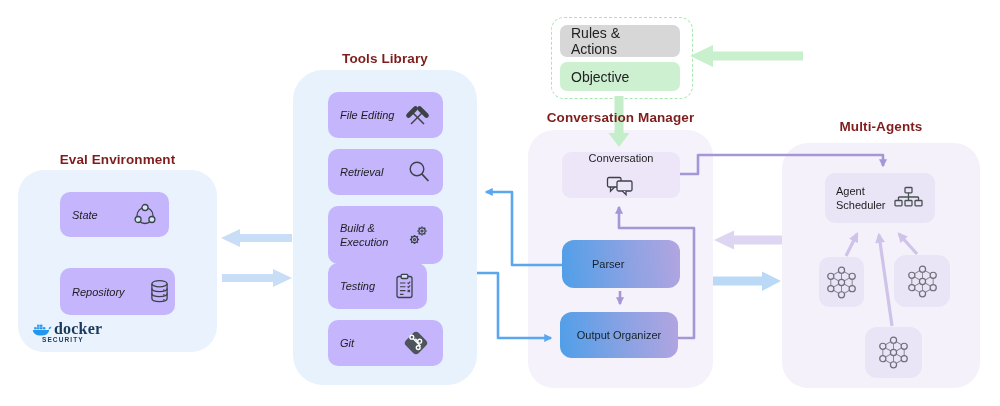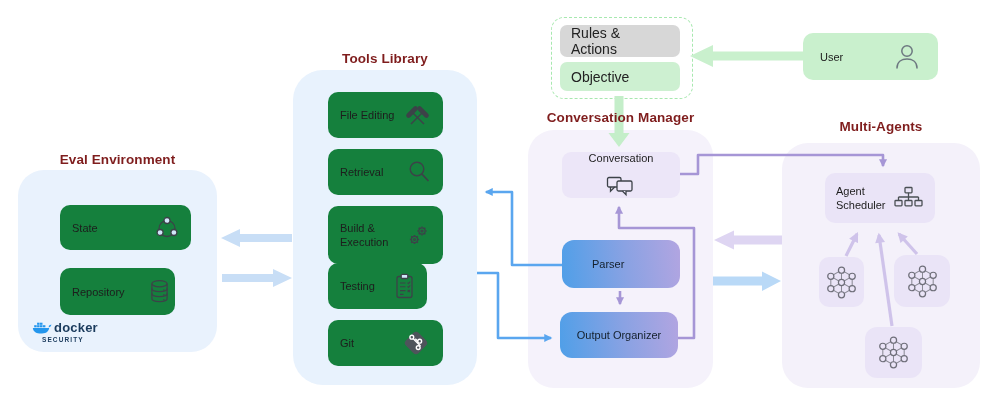--- a/index.html
+++ b/index.html
@@ -11,36 +11,36 @@
     position:absolute;font-weight:700;font-size:13.5px;color:#7f1d1d;
     text-align:center;z-index:4;letter-spacing:.1px;
   }
   .container{position:absolute;z-index:1;}
   .c-blue{background:#e9f2fd;border-radius:26px;}
   .c-lav{background:#f5f2fb;border-radius:26px;}
   .node{
     position:absolute;z-index:2;display:flex;align-items:center;
     justify-content:space-between;font-size:11px;color:#1d1d1d;
   }
-  .n-blue{background:#15803d;border-radius:10px;padding:0 12px;}
+  .n-blue{background:#c4b5fd;border-radius:10px;padding:0 12px;font-style:italic;}
   .n-lav{background:#eae4f7;border-radius:10px;}
   .n-grad{
     background:linear-gradient(83deg,#4f9fe8 0%,#8aa2e3 55%,#b2a5e1 100%);
     border-radius:12px;color:#14202c;
   }
   .dashed-box{
     position:absolute;z-index:2;border:1.6px dashed #a7e8af;border-radius:13px;background:#ffffff;
   }
   .pill{
     position:absolute;display:flex;align-items:center;font-size:14px;color:#222;
     border-radius:7px;padding:0 11px;z-index:2;
   }
   .connectors{position:absolute;left:0;top:0;z-index:3;pointer-events:none;}
   .docker-row{position:absolute;display:flex;align-items:center;gap:2px;z-index:2;}
-  .docker-word{font-size:13px;font-weight:700;color:#1a3a5c;letter-spacing:.2px;}
+  .docker-word{font-size:16px;font-weight:700;color:#1a3a5c;letter-spacing:.2px;font-family:Liberation Serif, serif;}
   .security-word{
     position:absolute;font-size:6.5px;font-weight:700;color:#1a3a5c;
     letter-spacing:1.1px;z-index:2;
   }
   .two-line{line-height:1.3;}
   svg{display:block;}
 </style>
 </head>
 <body>
 
@@ -74,21 +74,21 @@
     <path d="M680,174 H698 V155 H883 V166" fill="none" stroke="#a696d6" stroke-width="2.6" stroke-linejoin="round" marker-end="url(#ap)"></path>
 
     <path d="M846,256 L857,234" fill="none" stroke="#cfc3ea" stroke-width="3.2" marker-end="url(#al)"></path>
     <path d="M917,254 L899,234" fill="none" stroke="#cfc3ea" stroke-width="3.2" marker-end="url(#al)"></path>
     <path d="M892,326 L879,235" fill="none" stroke="#cfc3ea" stroke-width="3.2" marker-end="url(#al)"></path>
   </svg>
 
   <div class="sec-title" style="left:18px;top:152px;width:199px;">Eval Environment</div>
   <div class="container c-blue" style="left:18px;top:170px;width:199px;height:182px;"></div>
 
-  <div class="node n-blue" style="left:60px;top:205px;width:131px;height:45px;box-sizing:border-box;">
+  <div class="node n-blue" style="left:60px;top:192px;width:109px;height:45px;box-sizing:border-box;">
     <span>State</span>
     <span>
       <svg width="24" height="24" viewBox="0 0 24 24">
         <circle cx="12" cy="12.5" r="8" fill="none" stroke="#3c4248" stroke-width="1.3"></circle>
         <circle cx="12" cy="4.5" r="3" fill="#d2e6fa" stroke="#3c4248" stroke-width="1.3"></circle>
         <circle cx="5.1" cy="16.5" r="3" fill="#d2e6fa" stroke="#3c4248" stroke-width="1.3"></circle>
         <circle cx="18.9" cy="16.5" r="3" fill="#d2e6fa" stroke="#3c4248" stroke-width="1.3"></circle>
       </svg>
     </span>
   </div>
@@ -207,29 +207,20 @@
   </div>
 
   <div class="dashed-box" style="left:551px;top:17px;width:140px;height:80px;"></div>
   <div class="pill" style="left:560px;top:25px;width:120px;height:32px;background:#d7d7d7;box-sizing:border-box;">
     <span>Rules &amp; Actions</span>
   </div>
   <div class="pill" style="left:560px;top:62px;width:120px;height:29px;background:#cdf0d1;box-sizing:border-box;">
     <span>Objective</span>
   </div>
 
-  <div class="node" style="left:803px;top:33px;width:135px;height:47px;background:#c9f0cd;border-radius:10px;padding:0 17px;box-sizing:border-box;z-index:2;">
-    <span>User</span>
-    <span>
-      <svg width="29" height="27" viewBox="0 0 29 27">
-        <circle cx="15" cy="8" r="5.2" fill="none" stroke="#6d7880" stroke-width="1.5"></circle>
-        <path d="M5,25 c0,-6.5 5,-9 10,-9 s10,2.5 10,9" fill="none" stroke="#6d7880" stroke-width="1.5" stroke-linecap="round"></path>
-      </svg>
-    </span>
-  </div>
 
   <div class="sec-title" style="left:528px;top:110px;width:185px;">Conversation Manager</div>
   <div class="container c-lav" style="left:528px;top:130px;width:185px;height:258px;"></div>
 
   <div class="node" style="left:562px;top:152px;width:118px;height:46px;background:#ece6f8;border-radius:9px;padding:0 10px;box-sizing:border-box;z-index:2;flex-direction:column;">
     <span>Conversation</span>
     <span>
       <svg width="31" height="24" viewBox="0 0 31 24">
         <g stroke="#3c4248" stroke-width="1.3">
           <rect x="1.5" y="3.5" width="13.5" height="9.5" rx="1.5" fill="none"></rect>

